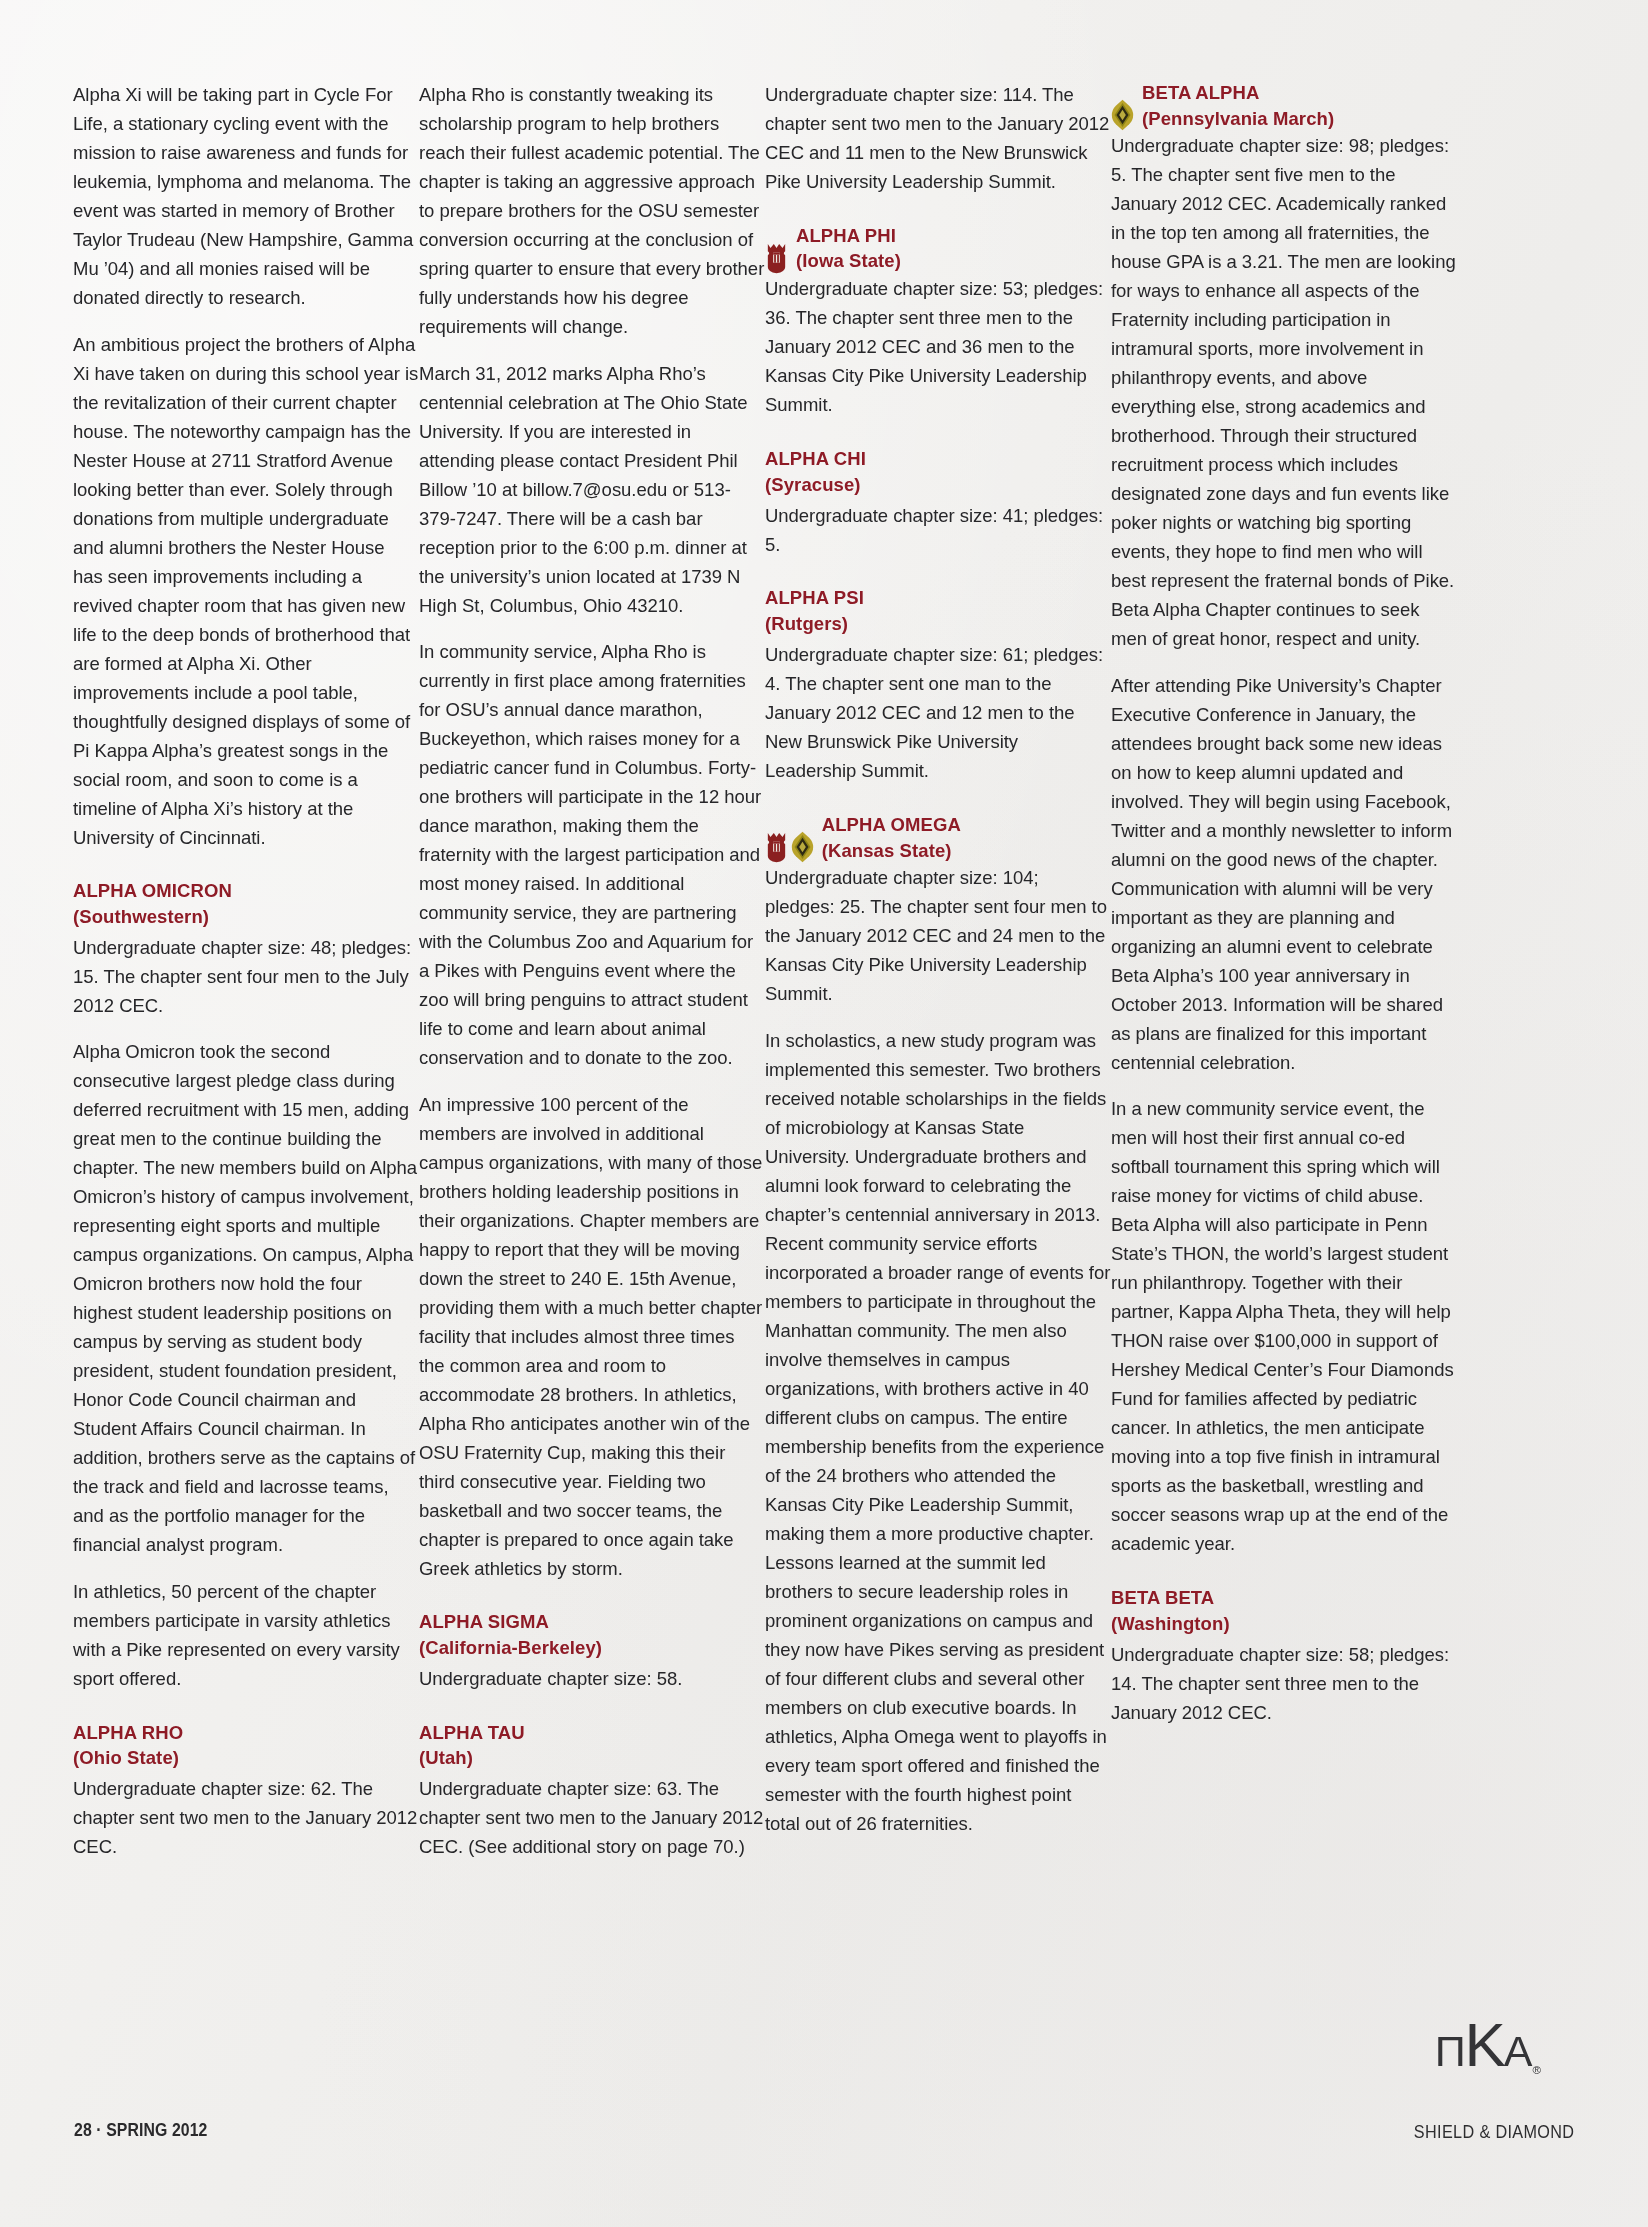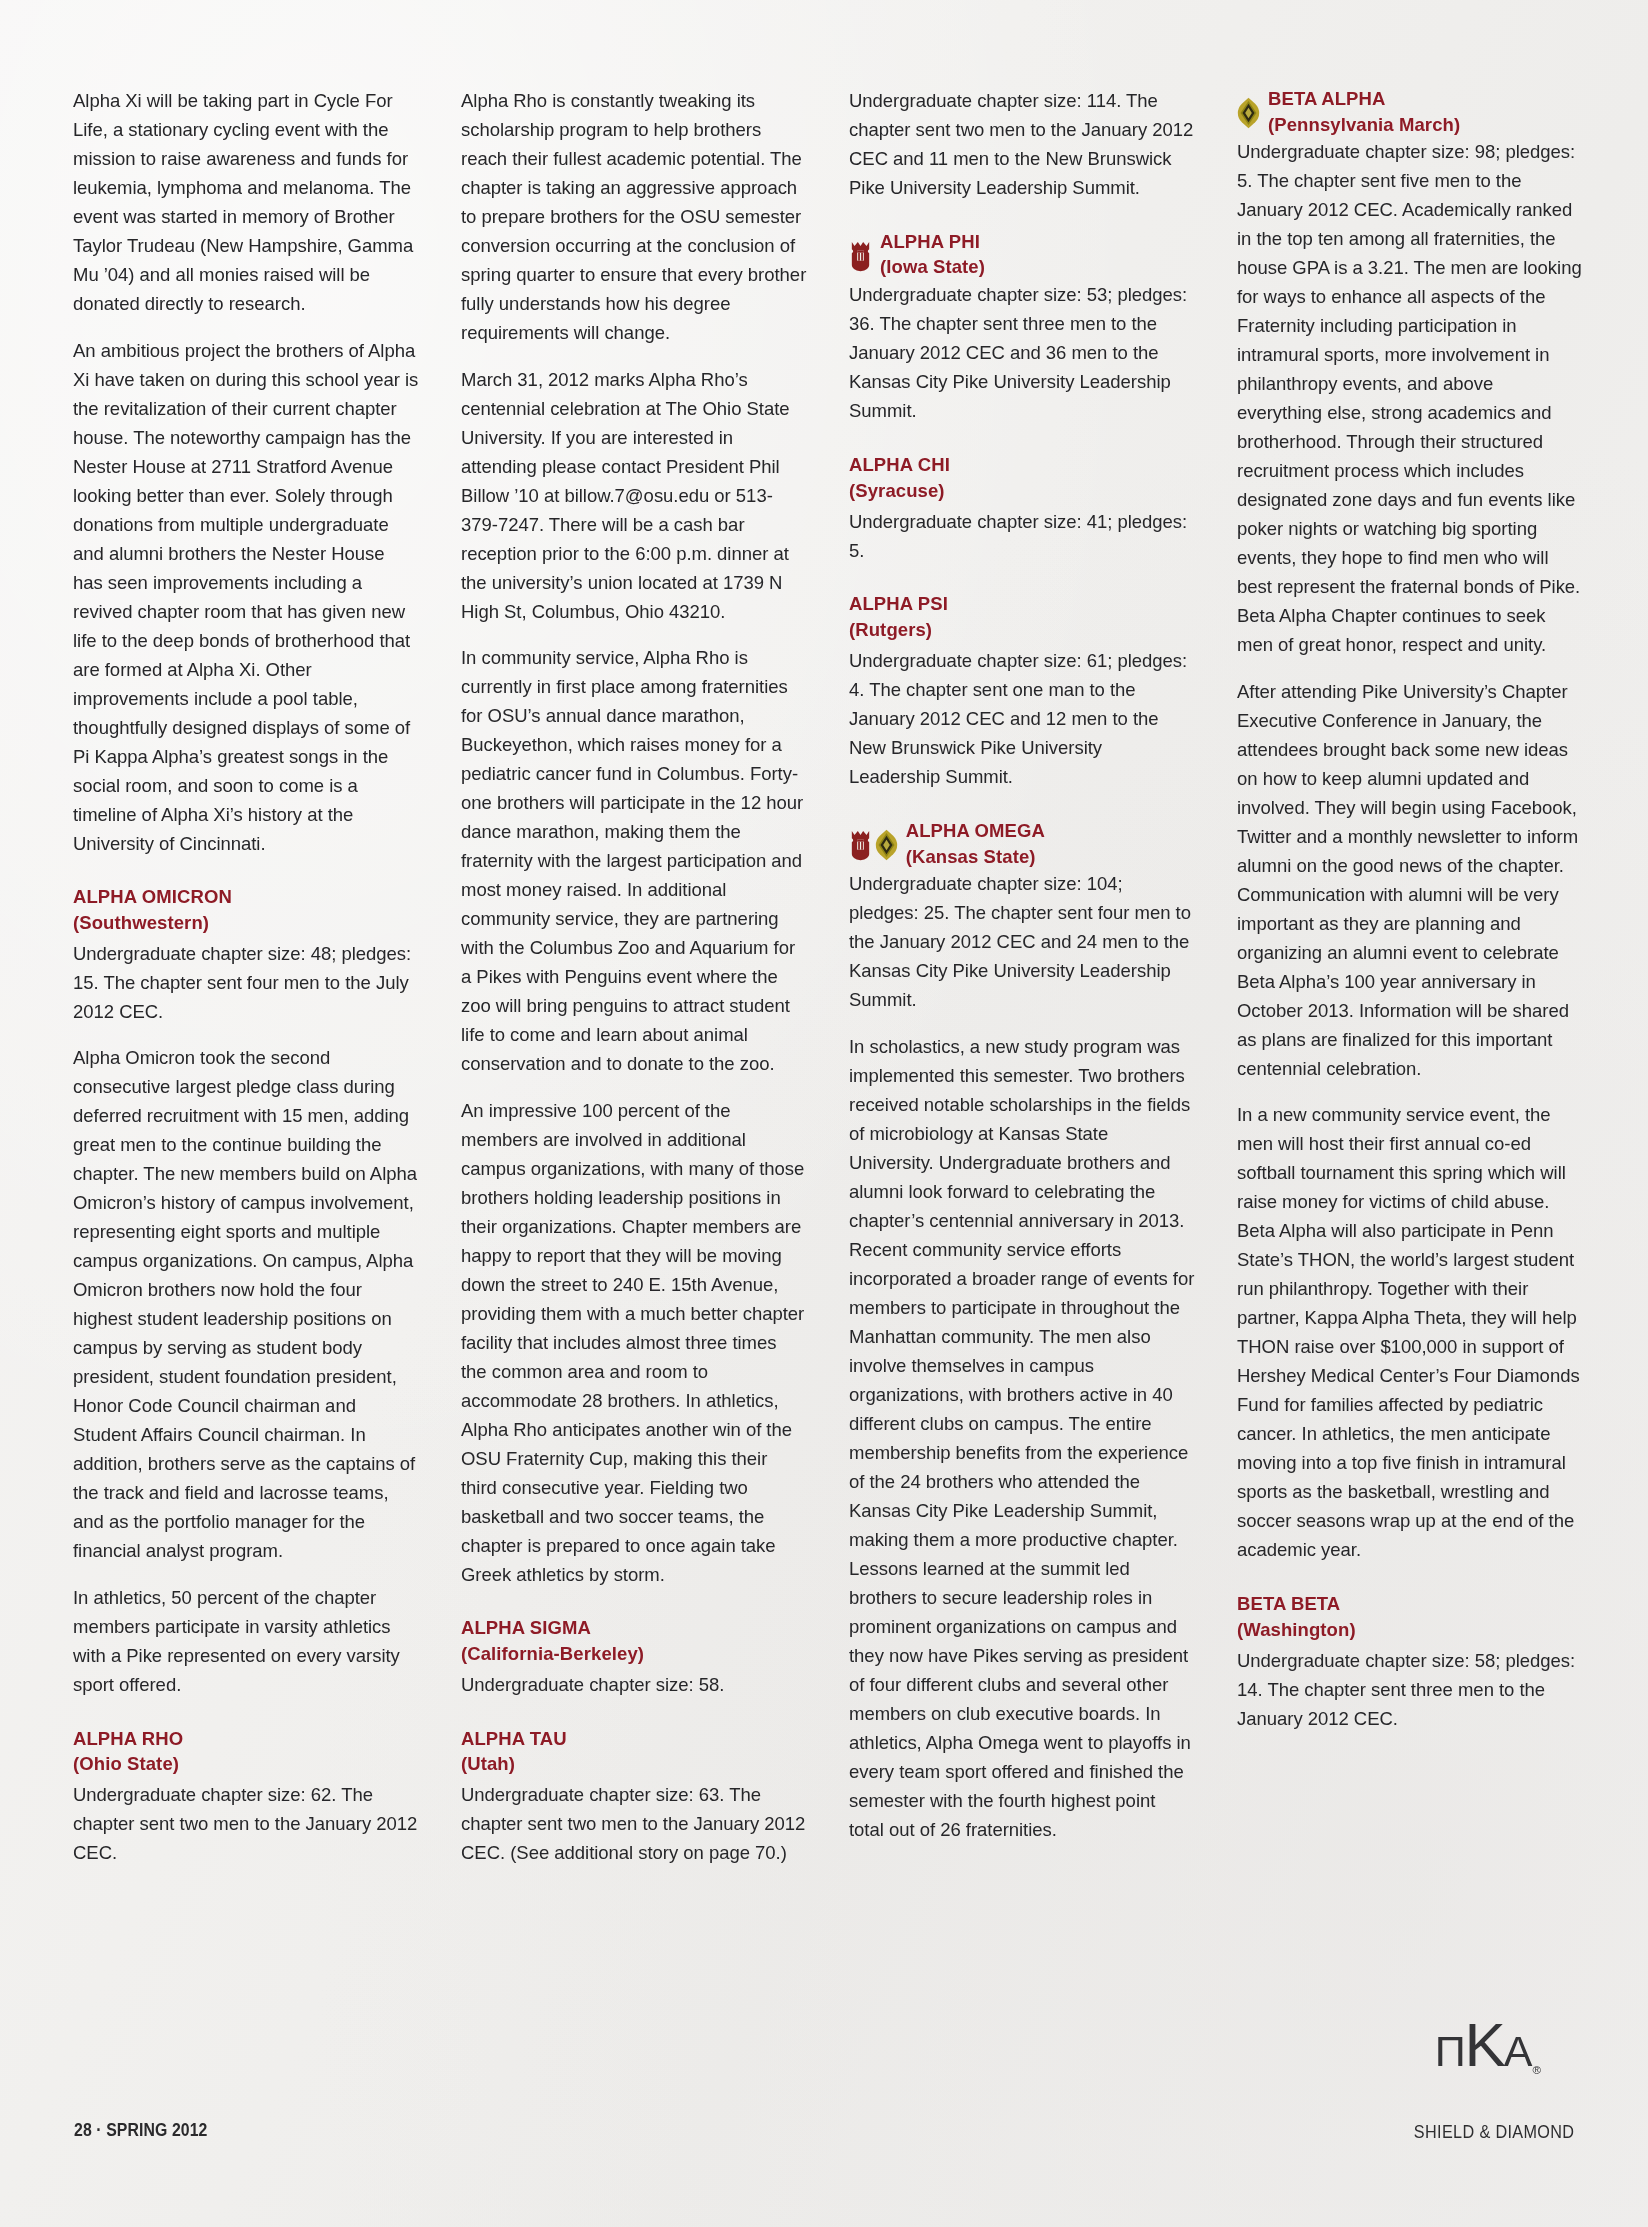--- a/index.html
+++ b/index.html
@@ -28,25 +28,24 @@
   }
   .page {
     position: absolute;
     inset: 0;
     z-index: 2;
   }
 
   .columns {
     position: absolute;
     left: 73px;
-    top: 86px;
+    top: 80px;
     width: 1509px;
     height: 1940px;
     display: flex;
-    gap: 42px;
   }
   .column {
     width: 346px;
     flex: 0 0 346px;
   }
 
   p.body {
     margin: 0 0 17.5px 0;
     font-size: 18.5px;
     line-height: 29px;
@@ -72,21 +71,21 @@
   }
   .chapter-head .uni {
     display: block;
   }
   .chapter-head + p.body {
     margin-top: 3.4px;
   }
 
   .head-with-icons {
     display: flex;
-    align-items: center;
+    align-items: flex-end;
     gap: 8px;
     padding-top: 9.4px;
   }
   .head-with-icons .icons {
     display: flex;
     gap: 2.7px;
     padding-top: 3.4px;
     flex: 0 0 auto;
   }
   .head-with-icons .chapter-head {

